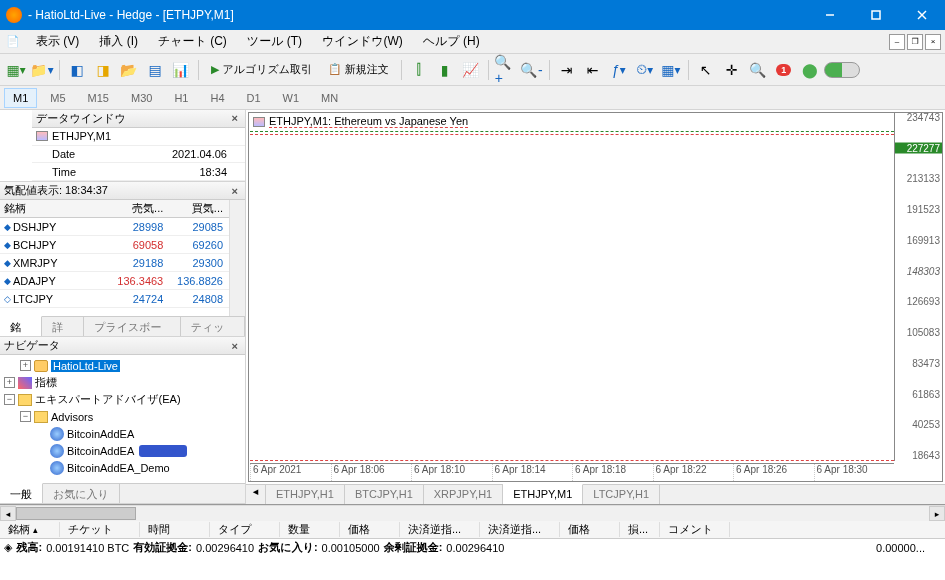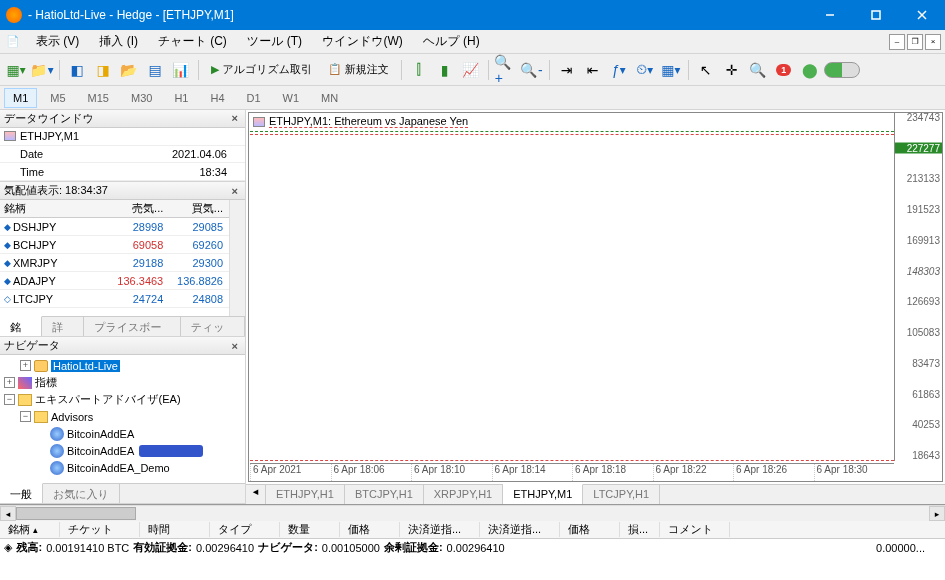--- a/index.html
+++ b/index.html
@@ -31,21 +31,21 @@
 .tf-bar .tf.active { border: 1px solid #a8d4ff; background: #e5f1fb; color: #000; }
 
 .main { display: flex; height: 394px; }
 
 .left-col { width: 246px; display: flex; flex-direction: column; border-right: 1px solid #d4d4d4; }
 
 .panel { border-bottom: 1px solid #d4d4d4; display: flex; flex-direction: column; min-height: 0; }
 .panel-header { height: 18px; background: linear-gradient(#f8f8f8, #e8e8e8); border-bottom: 1px solid #ccc; display: flex; align-items: center; padding: 0 4px; font-size: 11px; }
 .panel-header .close-x { margin-left: auto; cursor: pointer; font-weight: bold; color: #555; padding: 0 3px; }
 
-.data-window { height: 72px; }
+.data-window { height: 72px; padding-left: 32px; }
 .data-window .row { display: flex; height: 18px; align-items: center; border-bottom: 1px solid #eee; font-size: 11px; }
 .data-window .row .label { flex: 1; padding-left: 20px; }
 .data-window .row .val { width: 90px; text-align: right; padding-right: 18px; }
 .data-window .sym-row { padding-left: 4px; display: flex; align-items: center; gap: 4px; }
 .mini-icon { width: 12px; height: 10px; display: inline-block; background: linear-gradient(#fbb, #bbf); border: 1px solid #888; }
 
 .quotes { height: 155px; }
 .quotes-grid { flex: 1; overflow: hidden; }
 .quotes-grid .qhead, .quotes-grid .qrow { display: flex; height: 18px; align-items: center; border-bottom: 1px solid #eee; font-size: 11px; }
 .quotes-grid .qhead { background: #f5f5f5; border-bottom: 1px solid #ccc; }
@@ -287,21 +287,21 @@
             <span class="tree-icon folder-icon"></span>
             <span>Advisors</span>
           </div>
         <div class="node" style="padding-left:48px">
             <span class="ea-icon"></span>
             <span>BitcoinAddEA</span>
           </div>
         <div class="node" style="padding-left:48px">
             <span class="ea-icon"></span>
             <span>BitcoinAddEA</span>
-            <span style="background:#3355cc;color:#3355cc;border-radius:3px;padding:0 18px;margin-left:2px">xxxxx</span>
+            <span style="background:#3355cc;color:#3355cc;border-radius:3px;padding:0 10px;margin-left:2px">xxxxx</span>
           </div>
         <div class="node" style="padding-left:48px">
             <span class="ea-icon"></span>
             <span>BitcoinAddEA_Demo</span>
           </div>
       </div>
       <div class="nav-tabs">
         <span class="tab active">一般</span>
         <span class="tab">お気に入り</span>
       </div>
@@ -372,19 +372,19 @@
       <span class="tcol" style="width: 60px;">価格</span>
       <span class="tcol" style="width: 40px;">損...</span>
       <span class="tcol" style="width: 70px;">コメント</span>
     </div>
   <div class="balance-row">
     <span>◈</span>
     <b>残高:</b>
       <span>0.00191410 BTC</span>
     <b>有効証拠金:</b>
       <span>0.00296410</span>
-    <b>ナビゲータ:</b>
+    <b>お気に入り:</b>
       <span>0.00105000</span>
     <b>余剰証拠金:</b>
       <span>0.00296410</span>
     <span class="bal-val">0.00000...</span>
   </div>
 </div>
 
 </body></html>

